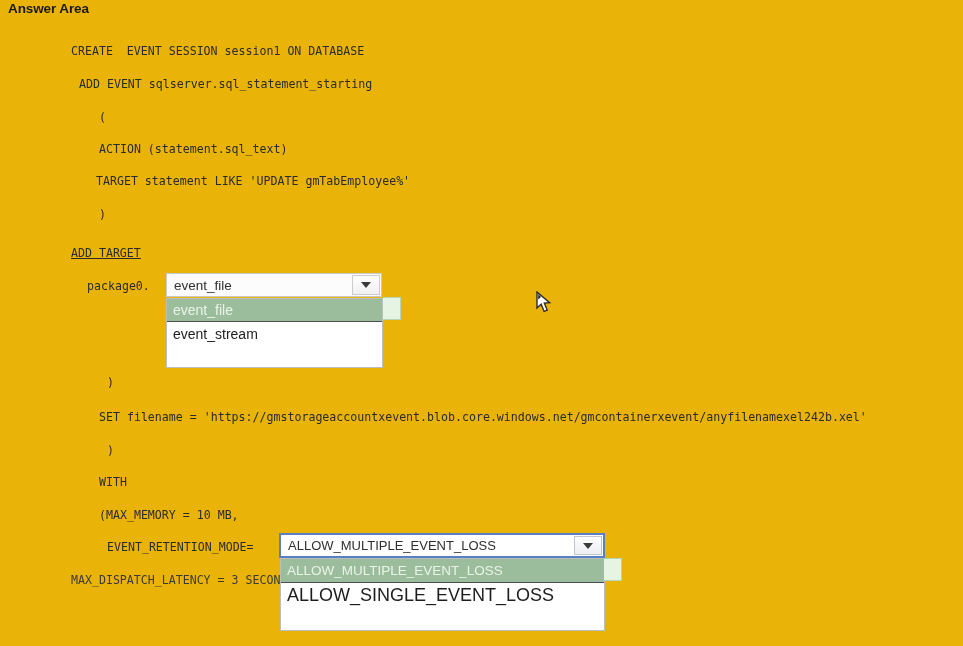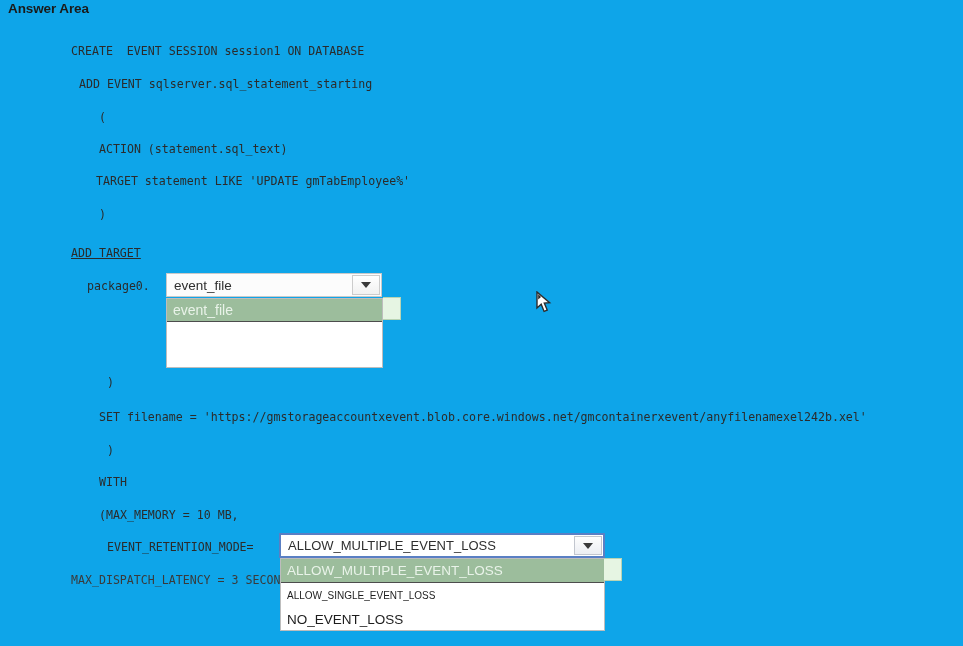--- a/index.html
+++ b/index.html
@@ -8,21 +8,21 @@
     background: #ffffff;
   }
   body {
     font-family: "Liberation Sans", sans-serif;
     -webkit-font-smoothing: antialiased;
   }
   #screen {
     position: relative;
     width: 963px;
     height: 646px;
-    background: #0ea5e9;
+    background: #eab308;
     overflow: hidden;
   }
 
   
   #page-title {
     position: absolute;
     left: 8px;
     top: 1px;
     font-family: "Liberation Sans", sans-serif;
     font-size: 13.5px;
@@ -167,34 +167,34 @@
 
   <div class="combo plain" id="combo-target" style="left: 166px; top: 273px; width: 216px; height: 24px;">
     <span class="combo-value" id="combo-target-value">event_file</span>
     <span class="combo-arrow-btn">
       <span class="arrow-glyph"></span>
     </span>
   </div>
 
   <div class="dropdown-list" id="list-target" style="left: 166px; top: 298px; width: 217px; height: 70px;">
       <div class="dd-option selected" style="height: 23.3333px; font-size: 14px;">event_file</div>
+      <div class="dd-option" style="height: 23.3333px; font-size: 14px;">event_stream</div>
     </div>
   <div class="sel-overhang" id="overhang-target" style="left: 383px; top: 297px; width: 18px; height: 23px;"></div>
 
   <div class="combo focused" id="combo-retention" style="left: 279px; top: 533px; width: 326px; height: 25px;">
     <span class="combo-value small" id="combo-retention-value">ALLOW_MULTIPLE_EVENT_LOSS</span>
     <span class="combo-arrow-btn">
       <span class="arrow-glyph"></span>
     </span>
   </div>
 
   <div class="dropdown-list" id="list-retention" style="left: 280px; top: 558px; width: 325px; height: 73px;">
       <div class="dd-option selected" style="height: 24.3333px; font-size: 13.5px;">ALLOW_MULTIPLE_EVENT_LOSS</div>
-      <div class="dd-option" style="height: 24.3333px; font-size: 10px;">ALLOW_SINGLE_EVENT_LOSS</div>
-      <div class="dd-option" style="height: 24.3333px; font-size: 13.5px;">NO_EVENT_LOSS</div>
+      <div class="dd-option" style="height: 24.3333px; font-size: 18px;">ALLOW_SINGLE_EVENT_LOSS</div>
     </div>
   <div class="sel-overhang" id="overhang-retention" style="left: 604px; top: 558px; width: 18px; height: 23px;"></div>
 
   <svg id="cursor" width="18" height="24" viewBox="0 0 18 24" style="left: 535px; top: 291px;">
     <path d="M2,1 L2,17 L6.2,13.2 L9.1,20.4 L12.2,19.1 L9.3,12.1 L14.6,11.6 Z" fill="#ffffff" stroke="#2b2b2b" stroke-width="1.4"></path>
     <path d="M3.2,3.1 L3.2,8.4 L6.0,6.0 Z" fill="#2b2b2b"></path>
   </svg>
 
 </div>
 

